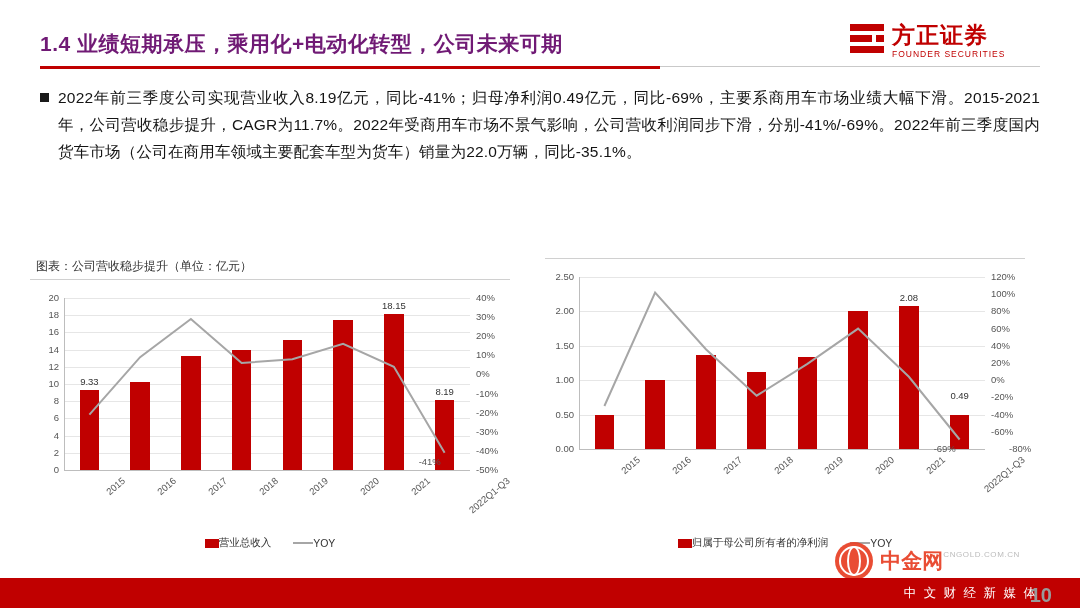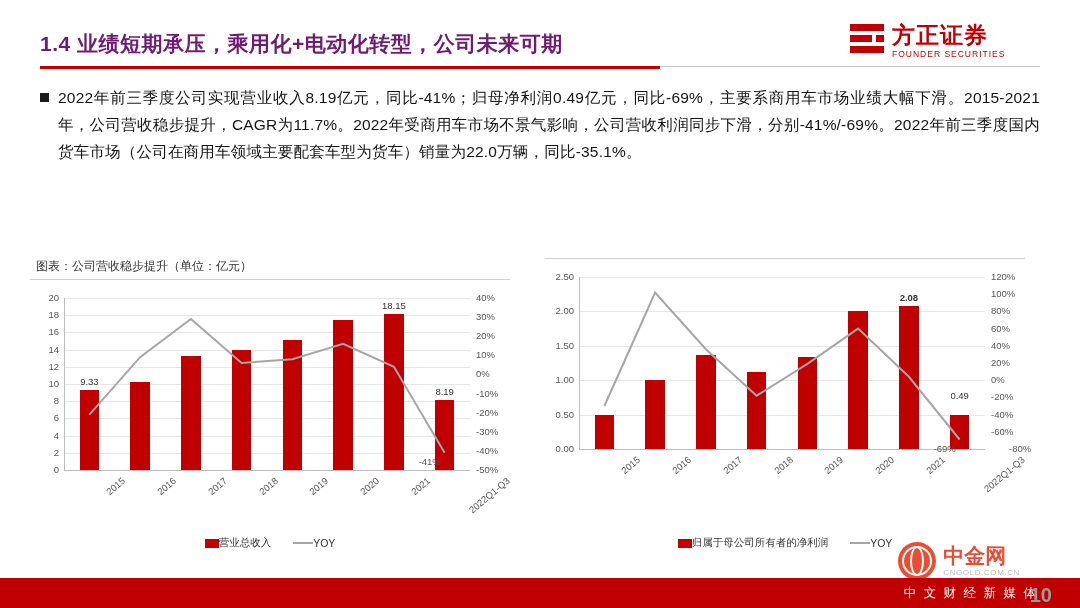--- a/index.html
+++ b/index.html
@@ -143,21 +143,21 @@
     display: flex; align-items: center; justify-content: center;
   }
   .wm-globe:after {
     content: ""; position: absolute; width: 26px; height: 26px;
     border-radius: 50%; border: 2px solid #fff;
   }
   .wm-globe:before {
     content: ""; position: absolute; width: 10px; height: 26px;
     border-radius: 50%; border: 2px solid #fff;
   }
-  .wm-text { display: flex; flex-direction: column; line-height: 1.1; }
+  .wm-text { display: flex; flex-direction: row; line-height: 1.1; }
   .wm-cn { font-size: 21px; color: #e8442a; font-weight: bold; }
   .wm-en { font-size: 8px; color: #b8b8b8; letter-spacing: 0.6px; margin-top: 2px;}
 </style>
 </head>
 <body>
 
 <div class="slide">
 
   <div class="title-row">
     <div class="title-text">1.4  业绩短期承压，乘用化+电动化转型，公司未来可期</div>
@@ -292,21 +292,21 @@
         <div class="cat-label" style="left: 120.125px; top: 189px;">2016</div>
         <div class="bar" style="left: 151.232px; top: 89.744px; width: 19.285px; height: 94.256px; background: rgb(192, 0, 0);"></div>
         <div class="cat-label" style="left: 170.875px; top: 189px;">2017</div>
         <div class="bar" style="left: 201.982px; top: 106.944px; width: 19.285px; height: 77.056px; background: rgb(192, 0, 0);"></div>
         <div class="cat-label" style="left: 221.625px; top: 189px;">2018</div>
         <div class="bar" style="left: 252.732px; top: 92.496px; width: 19.285px; height: 91.504px; background: rgb(192, 0, 0);"></div>
         <div class="cat-label" style="left: 272.375px; top: 189px;">2019</div>
         <div class="bar" style="left: 303.483px; top: 46.4px; width: 19.285px; height: 137.6px; background: rgb(192, 0, 0);"></div>
         <div class="cat-label" style="left: 323.125px; top: 189px;">2020</div>
         <div class="bar" style="left: 354.233px; top: 40.896px; width: 19.285px; height: 143.104px; background: rgb(192, 0, 0);"></div>
-        <div class="bar-val" style="left: 339.875px; top: 26.896px; width: 48px; font-weight: bold;">2.08</div>
+        <div class="bar-val" style="left: 339.875px; top: 26.896px; width: 48px;">2.08</div>
         <div class="cat-label" style="left: 373.875px; top: 189px;">2021</div>
         <div class="bar" style="left: 404.983px; top: 150.288px; width: 19.285px; height: 33.712px; background: rgb(192, 0, 0);"></div>
         <div class="bar-val" style="left: 390.625px; top: 125px; width: 48px;">0.49</div>
         <div class="cat-label" style="left: 424.625px; top: 189px;">2022Q1-Q3</div>
         <svg class="line-svg" width="480" height="230">
           <path d="M59.4,141.0 L110.1,27.5 L160.9,84.2 L211.6,130.7 L262.4,98.9 L313.1,63.6 L363.9,111.8 L414.6,174.5 " fill="none" stroke="#a6a6a6" stroke-width="2"></path>
         </svg>
         <div class="yoy-val" style="left: 388.625px; top: 177.54px;">-69%</div>
       </div>
     <div class="legend">

